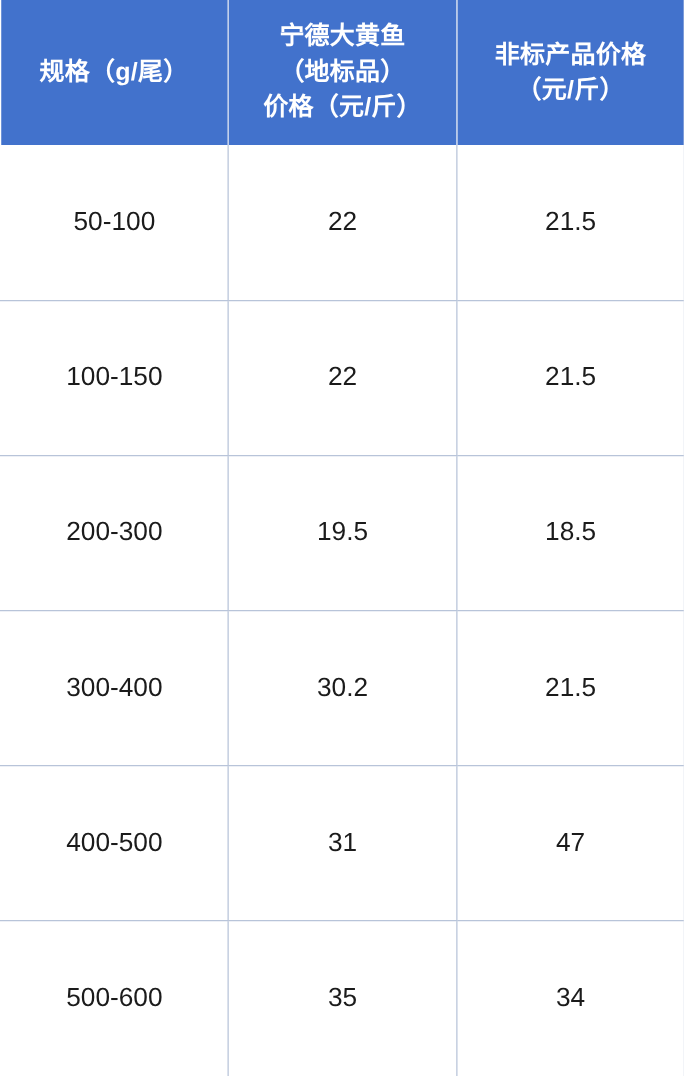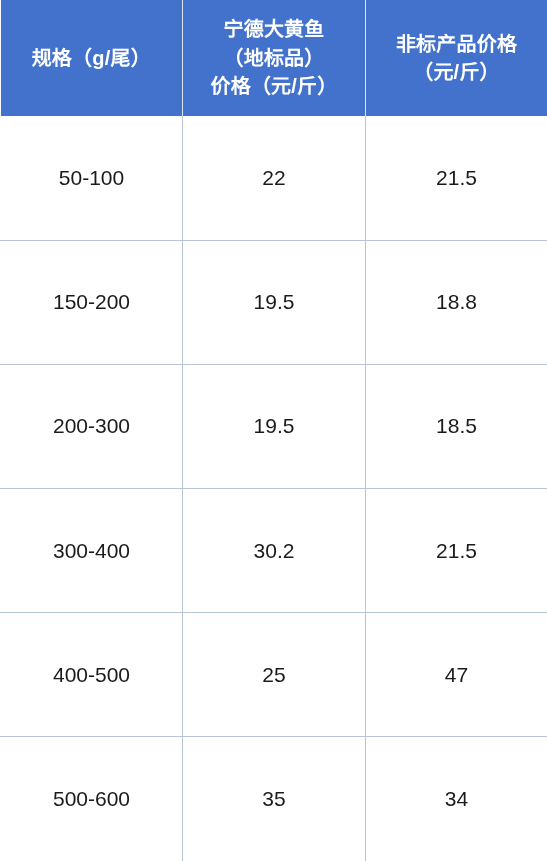--- a/index.html
+++ b/index.html
@@ -102,37 +102,37 @@
       </th>
     </tr>
   </thead>
   <tbody id="table-body">
       <tr>
         <td class="col-spec">50-100</td>
         <td>22</td>
         <td>21.5</td>
       </tr>
       <tr>
-        <td class="col-spec">150-200</td>
-        <td>19.5</td>
-        <td>18.8</td>
+        <td class="col-spec">100-150</td>
+        <td>22</td>
+        <td>21.5</td>
       </tr>
       <tr>
         <td class="col-spec">200-300</td>
         <td>19.5</td>
         <td>18.5</td>
       </tr>
       <tr>
         <td class="col-spec">300-400</td>
         <td>30.2</td>
         <td>21.5</td>
       </tr>
       <tr>
         <td class="col-spec">400-500</td>
-        <td>25</td>
+        <td>31</td>
         <td>47</td>
       </tr>
       <tr>
         <td class="col-spec">500-600</td>
         <td>35</td>
         <td>34</td>
       </tr>
     </tbody>
 </table>
 

